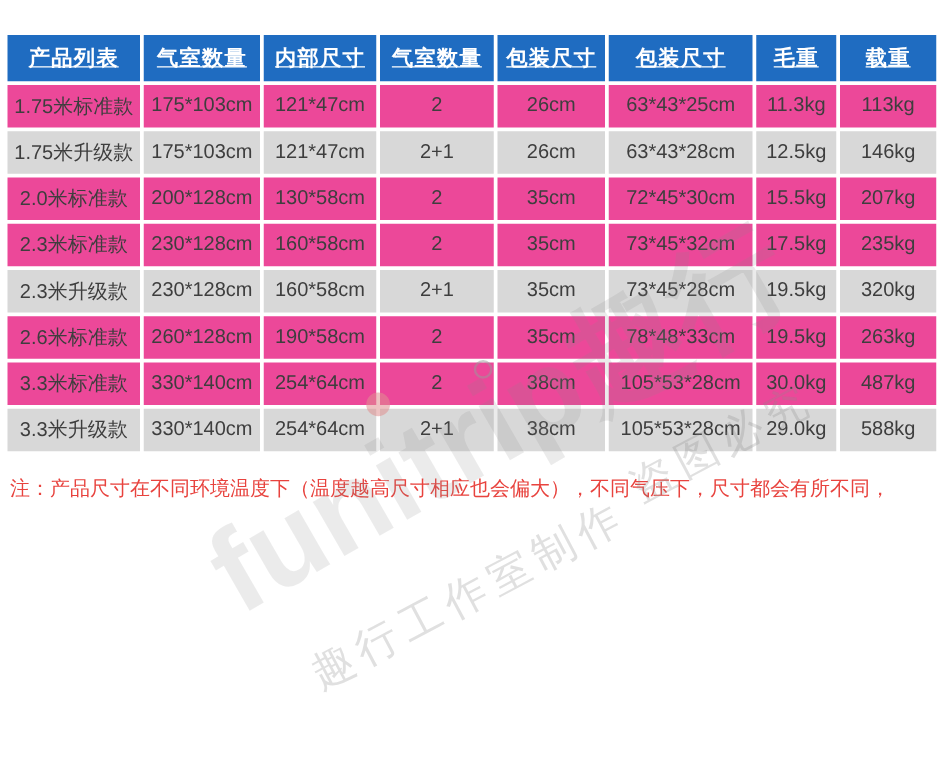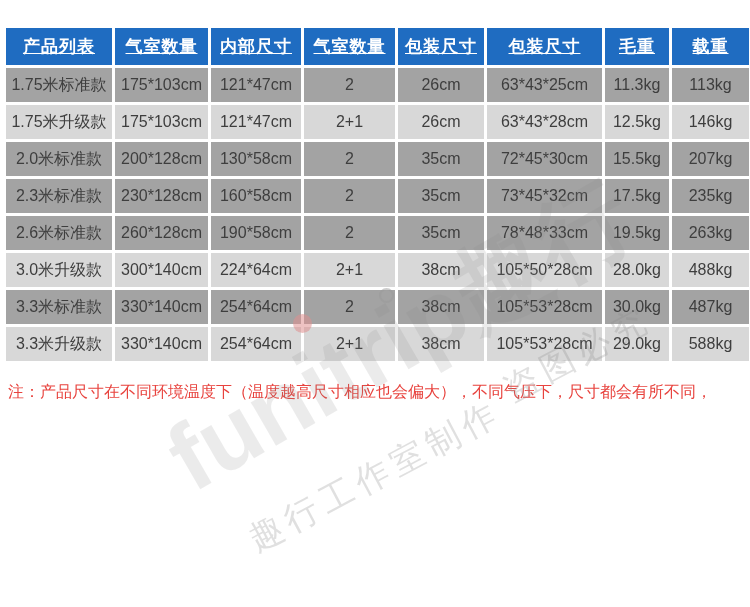--- a/index.html
+++ b/index.html
@@ -41,21 +41,21 @@
   }
   table.spec-table td {
     font-size: 16px;
     color: #3e3e3e;
     height: 34px;
     text-align: center;
     vertical-align: middle;
     padding: 0;
     white-space: nowrap;
   }
-  tr.row-light td { background: #a3a3a3; }
+  tr.row-light td { background: #ec4899; }
   tr.row-dark  td { background: #d8d8d8; }
 
   
   .note {
     margin: 13px 0 0 8px;
     color: #e8433e;
     font-size: 16px;
     line-height: 30px;
   }
 
@@ -176,39 +176,39 @@
         <tr class="row-light">
           <td>2.3米标准款</td>
           <td>230*128cm</td>
           <td>160*58cm</td>
           <td>2</td>
           <td>35cm</td>
           <td>73*45*32cm</td>
           <td>17.5kg</td>
           <td>235kg</td>
         </tr>
+        <tr class="row-dark">
+          <td>2.3米升级款</td>
+          <td>230*128cm</td>
+          <td>160*58cm</td>
+          <td>2+1</td>
+          <td>35cm</td>
+          <td>73*45*28cm</td>
+          <td>19.5kg</td>
+          <td>320kg</td>
+        </tr>
         <tr class="row-light">
           <td>2.6米标准款</td>
           <td>260*128cm</td>
           <td>190*58cm</td>
           <td>2</td>
           <td>35cm</td>
           <td>78*48*33cm</td>
           <td>19.5kg</td>
           <td>263kg</td>
-        </tr>
-        <tr class="row-dark">
-          <td>3.0米升级款</td>
-          <td>300*140cm</td>
-          <td>224*64cm</td>
-          <td>2+1</td>
-          <td>38cm</td>
-          <td>105*50*28cm</td>
-          <td>28.0kg</td>
-          <td>488kg</td>
         </tr>
         <tr class="row-light">
           <td>3.3米标准款</td>
           <td>330*140cm</td>
           <td>254*64cm</td>
           <td>2</td>
           <td>38cm</td>
           <td>105*53*28cm</td>
           <td>30.0kg</td>
           <td>487kg</td>

